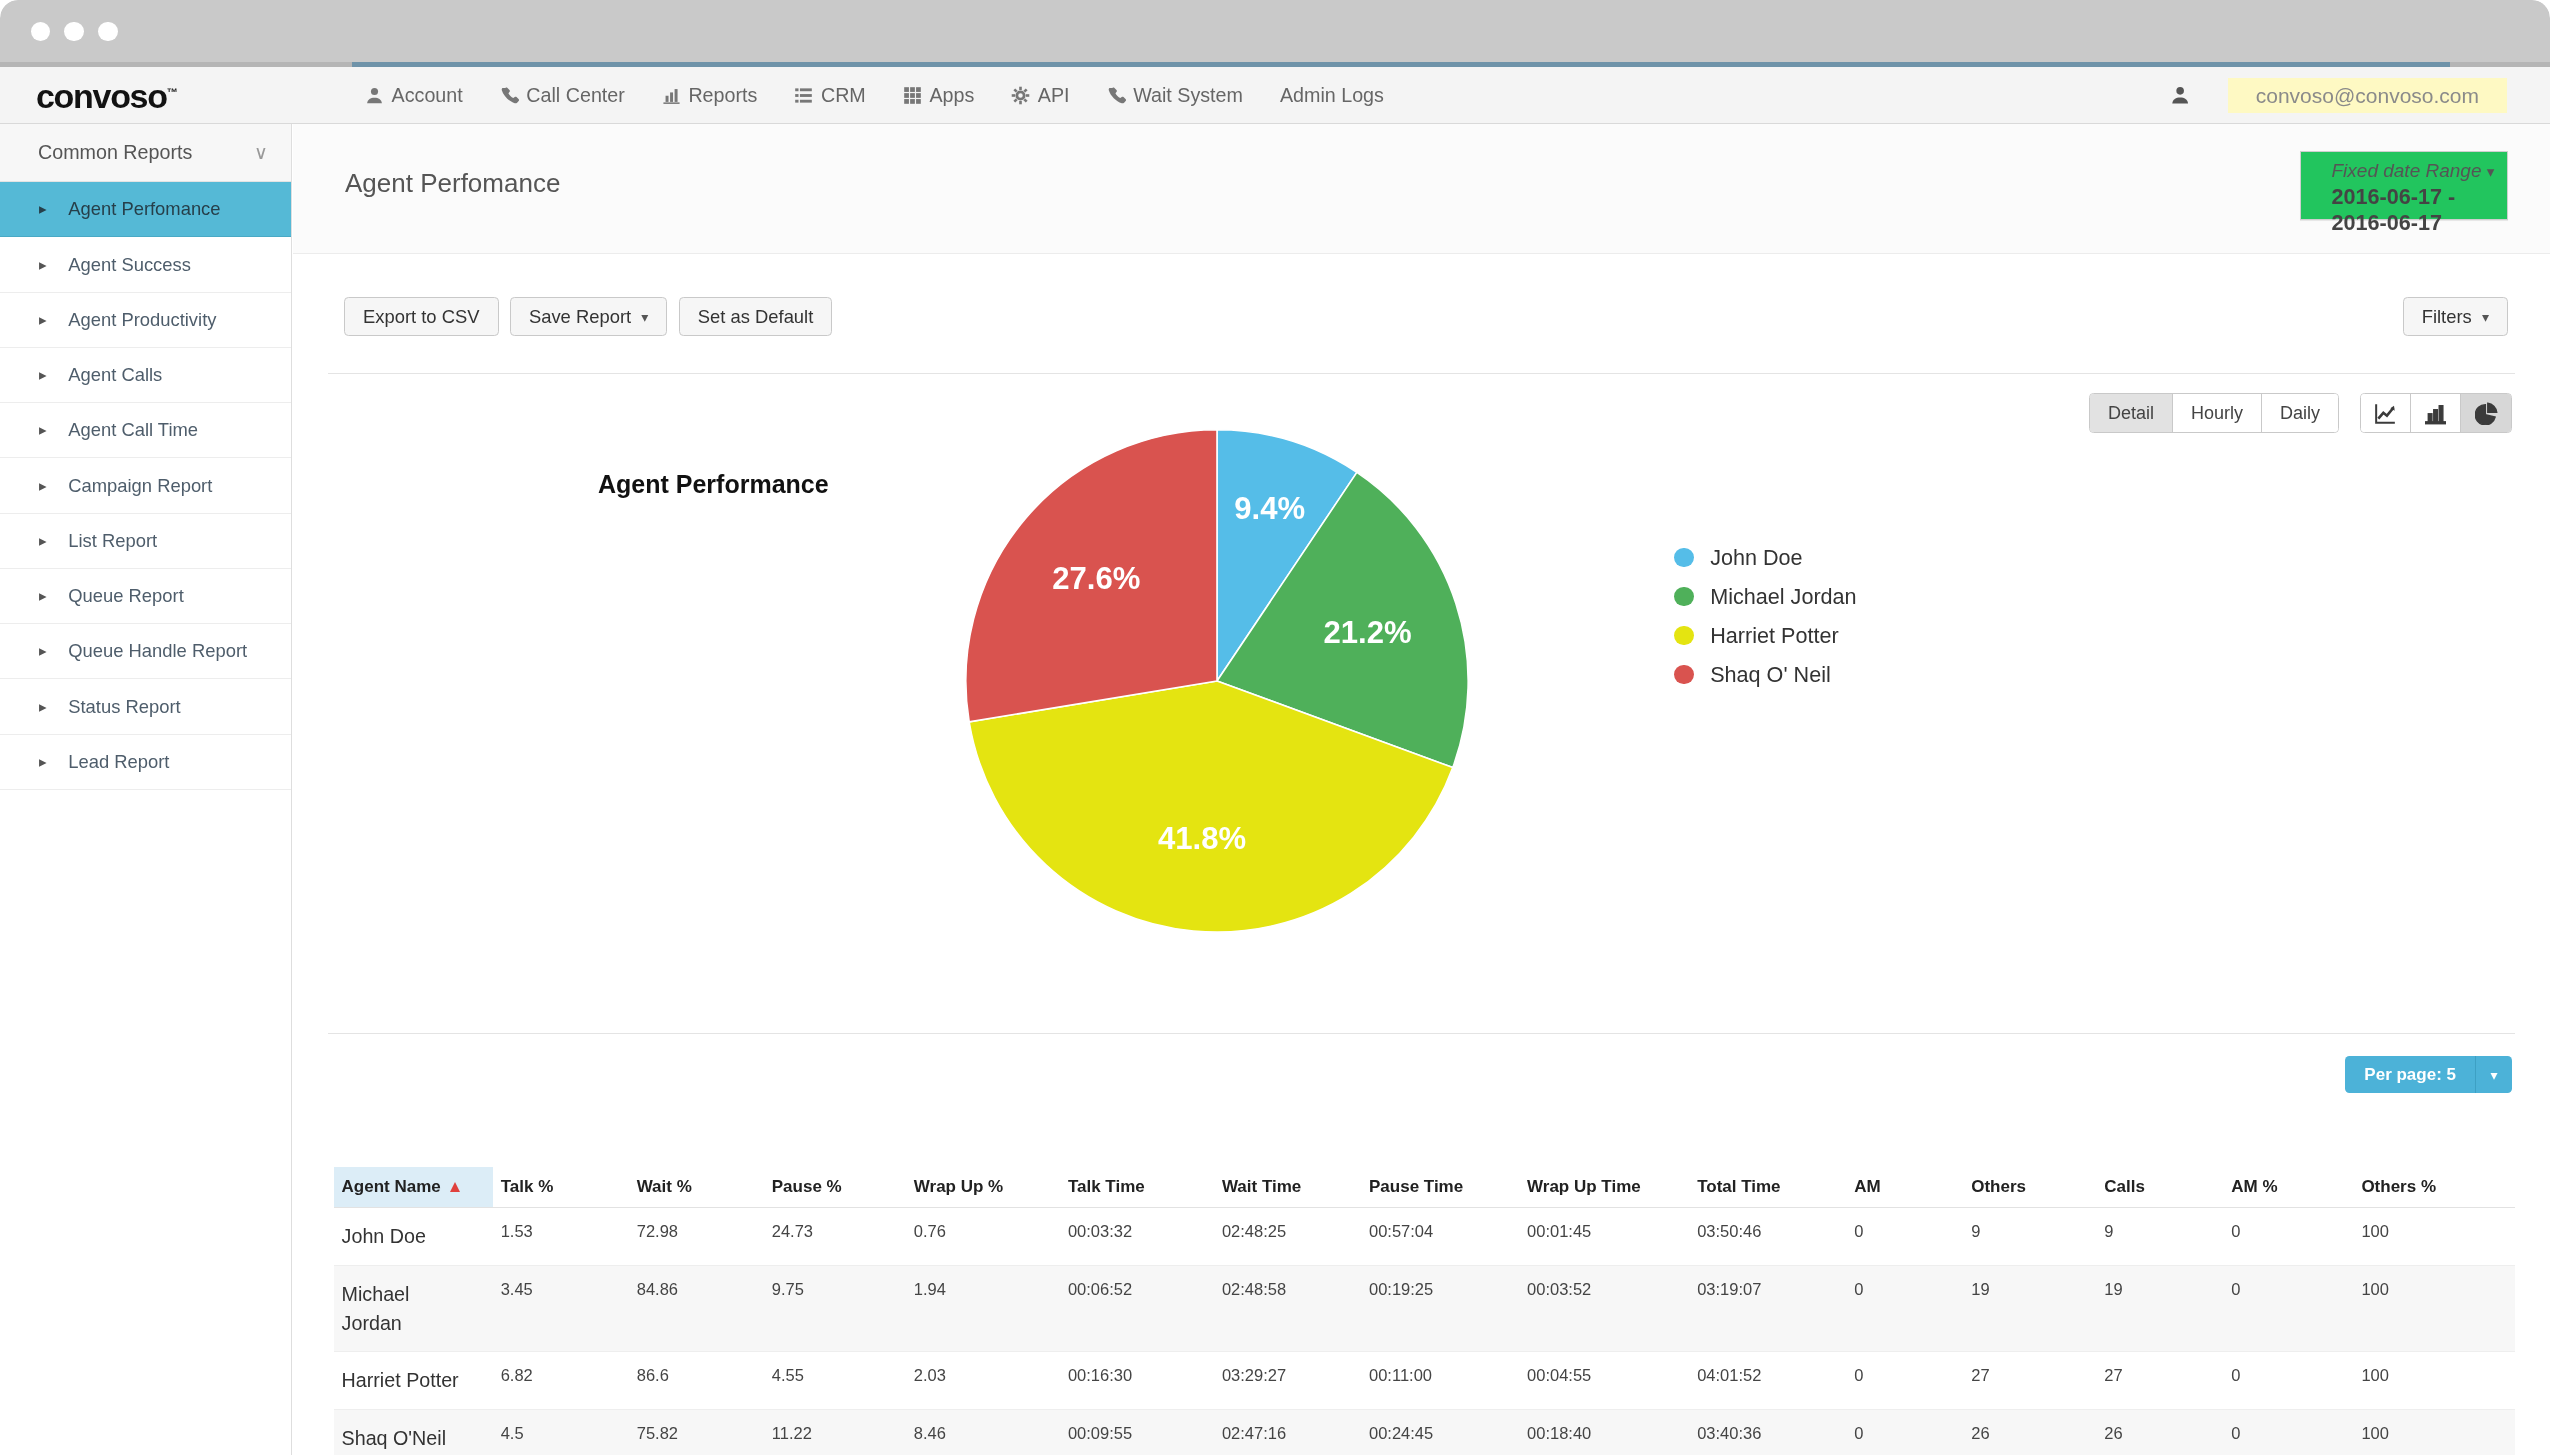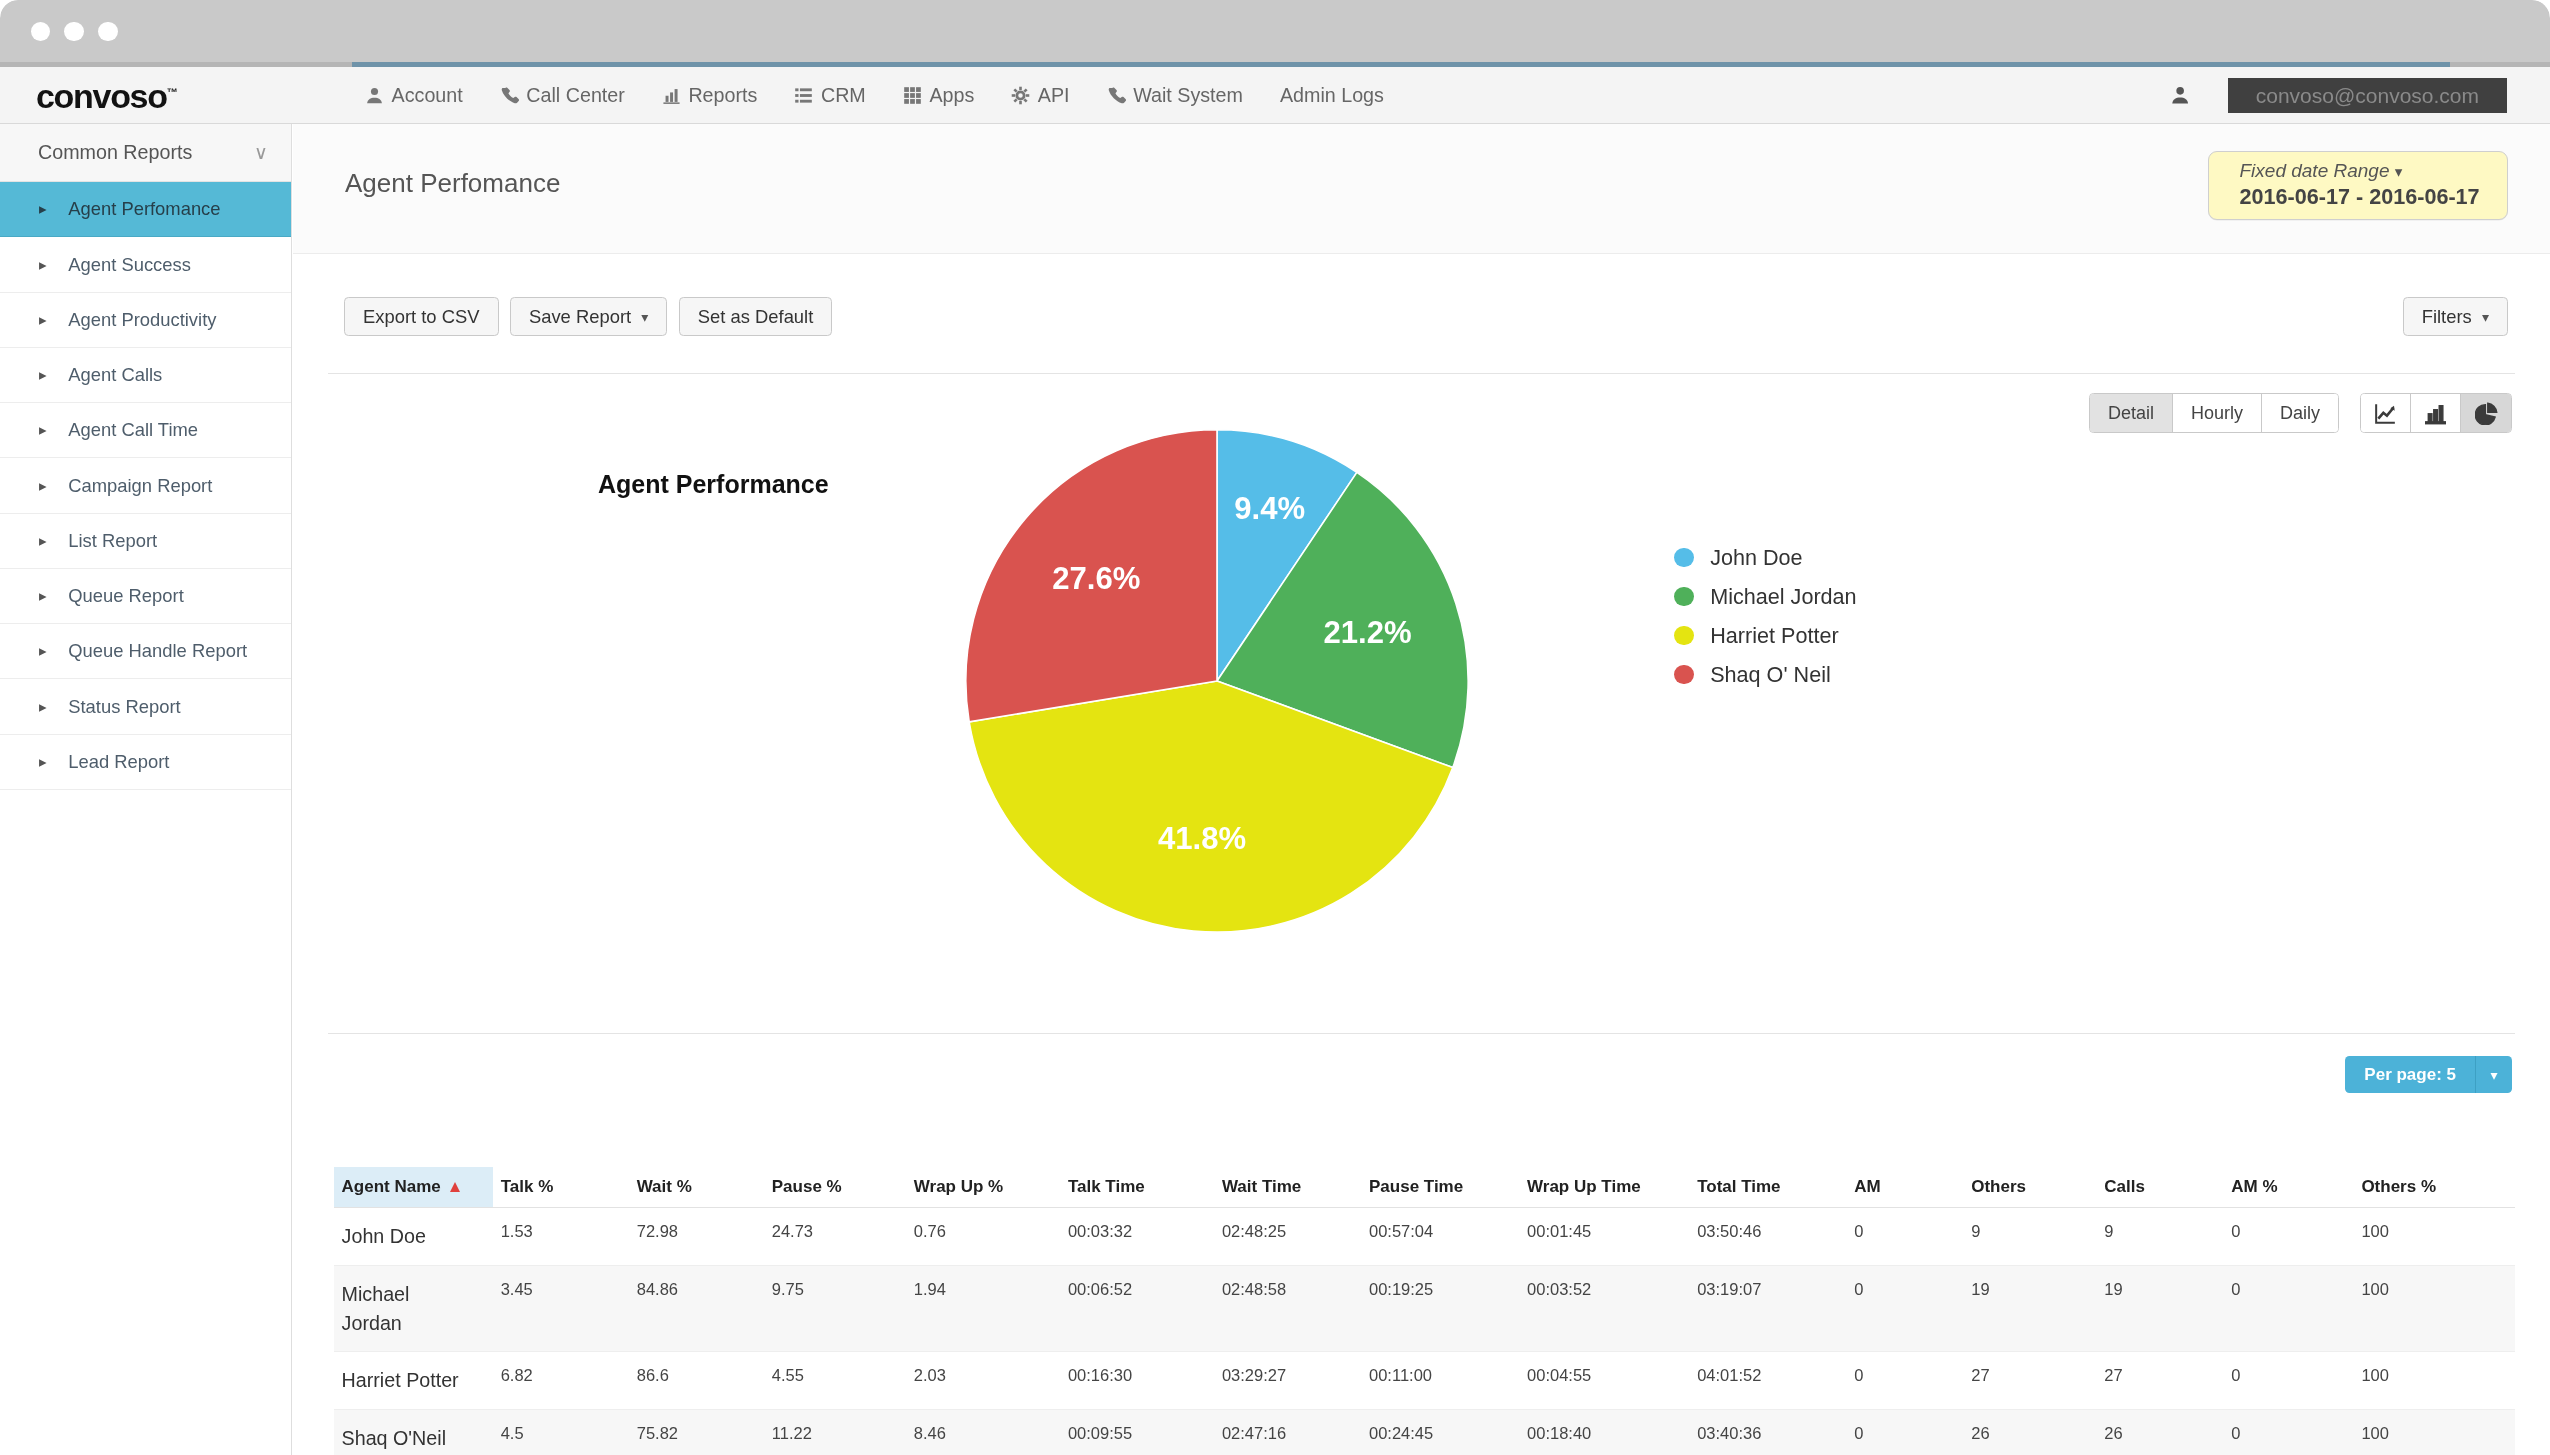--- a/index.html
+++ b/index.html
@@ -20,21 +20,21 @@
   .navbar { position:absolute; left:0; top:67px; width:100%; height:57px;
             background:#f4f4f4; border-bottom:0.6px solid #d9d9d9; }
   .logo { position:absolute; left:36px; top:10.2px; font-size:34px; font-weight:bold;
           color:#121212; letter-spacing:-1.3px; }
   .logo sup { font-size:10.8px; letter-spacing:0; }
   .nav-items { position:absolute; left:365px; top:0; height:57px; display:flex; align-items:center; gap:37px; }
   .nav-item { display:flex; align-items:center; gap:7.6px; font-size:19.7px; color:#666; cursor:default; }
   .nav-item svg { width:19px; height:19px; fill:#777; }
   .user-area { position:absolute; right:43px; top:0; height:57px; display:flex; align-items:center; gap:37px; }
   .user-area svg { width:20.3px; height:20.3px; fill:#555; }
-  .user-email { font-size:21px; color:#8a8a8a; background:#404040; padding:5.1px 28px; }
+  .user-email { font-size:21px; color:#8a8a8a; background:#fef9c3; padding:5.1px 28px; }
 
   
   .sidebar { position:absolute; left:0; top:124px; bottom:0; width:292px;
              background:#fff; border-right:0.6px solid #dedede; }
   .side-head { position:absolute; left:0; top:0; width:100%; height:58px; background:#f7f7f7;
                border-bottom:0.6px solid #e3e3e3; display:flex; align-items:center; }
   .side-head .lbl { margin-left:38px; font-size:19.7px; color:#555; }
   .side-head .chev { position:absolute; right:23px; font-size:19px; color:#999; }
   .side-item { position:absolute; left:0; width:100%; height:55px; display:flex; align-items:center;
                border-bottom:0.6px solid #ededed; background:#fff; cursor:default; }
@@ -46,22 +46,22 @@
   .saved-reports { position:absolute; left:0; width:100%; height:57px; background:#efefef;
                    border-bottom:0.6px solid #e0e0e0; display:flex; align-items:center; }
   .saved-reports .lbl { margin-left:36px; font-size:23px; color:#444; }
   .saved-reports .chev { position:absolute; right:23px; font-size:21.6px; color:#999; }
 
   
   .main { position:absolute; left:293px; top:124px; right:0; bottom:0; background:#fff; }
   .page-head { position:absolute; left:0; top:0; width:100%; height:130px; background:#fbfbfb;
                border-bottom:0.6px solid #ececec; }
   .page-title { position:absolute; left:52px; top:44px; font-size:26px; color:#555; }
-  .date-box { position:absolute; right:42px; top:27px; width:300px; height:69px;
-              background:#fef9c3; border:0.6px solid #cfcfcf; border-radius:9px; padding:7.6px 0 0 30.5px;
+  .date-box { position:absolute; right:42px; top:27px; width:208px; height:69px;
+              background:#22c55e; border:0.6px solid #cfcfcf; border-radius:0; padding:7.6px 0 0 30.5px;
               box-shadow:0 0.6px 0.6px rgba(0,0,0,.08); cursor:default; }
   .date-box .l1 { font-size:19px; font-style:italic; color:#555; }
   .date-box .l1 .caret { font-style:normal; font-size:15.2px; color:#555; }
   .date-box .l2 { font-size:21.6px; font-weight:bold; color:#444; margin-top:2.5px; }
 
   .btn { display:inline-flex; align-items:center; gap:10.2px; background:#f6f6f6;
          border:0.6px solid #c9c9c9; border-radius:4.4px; color:#333; font-size:18.4px;
          padding:0 18px; height:39px; cursor:default; }
   .btn .caret { font-size:14px; color:#555; }
   .toolbar { position:absolute; left:51px; top:173px; display:flex; gap:11.4px; }

